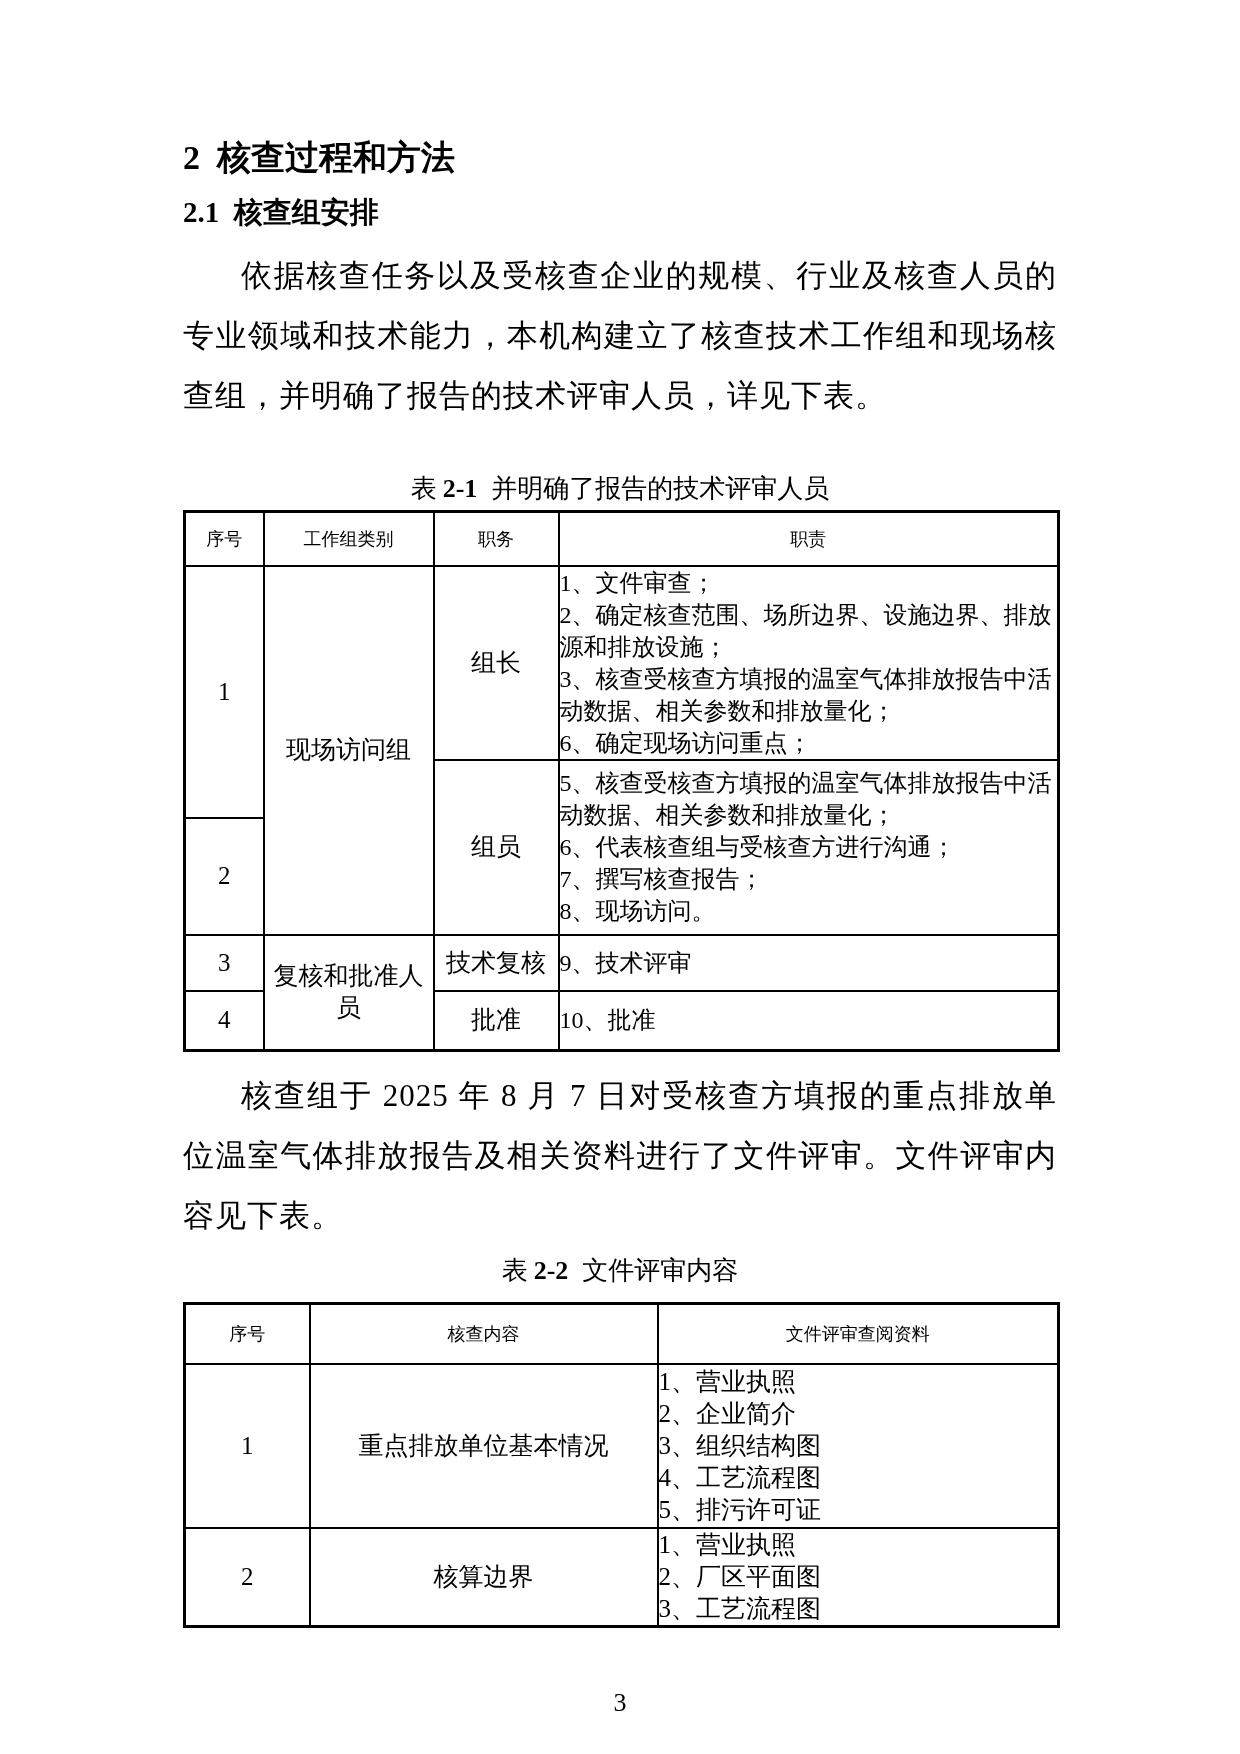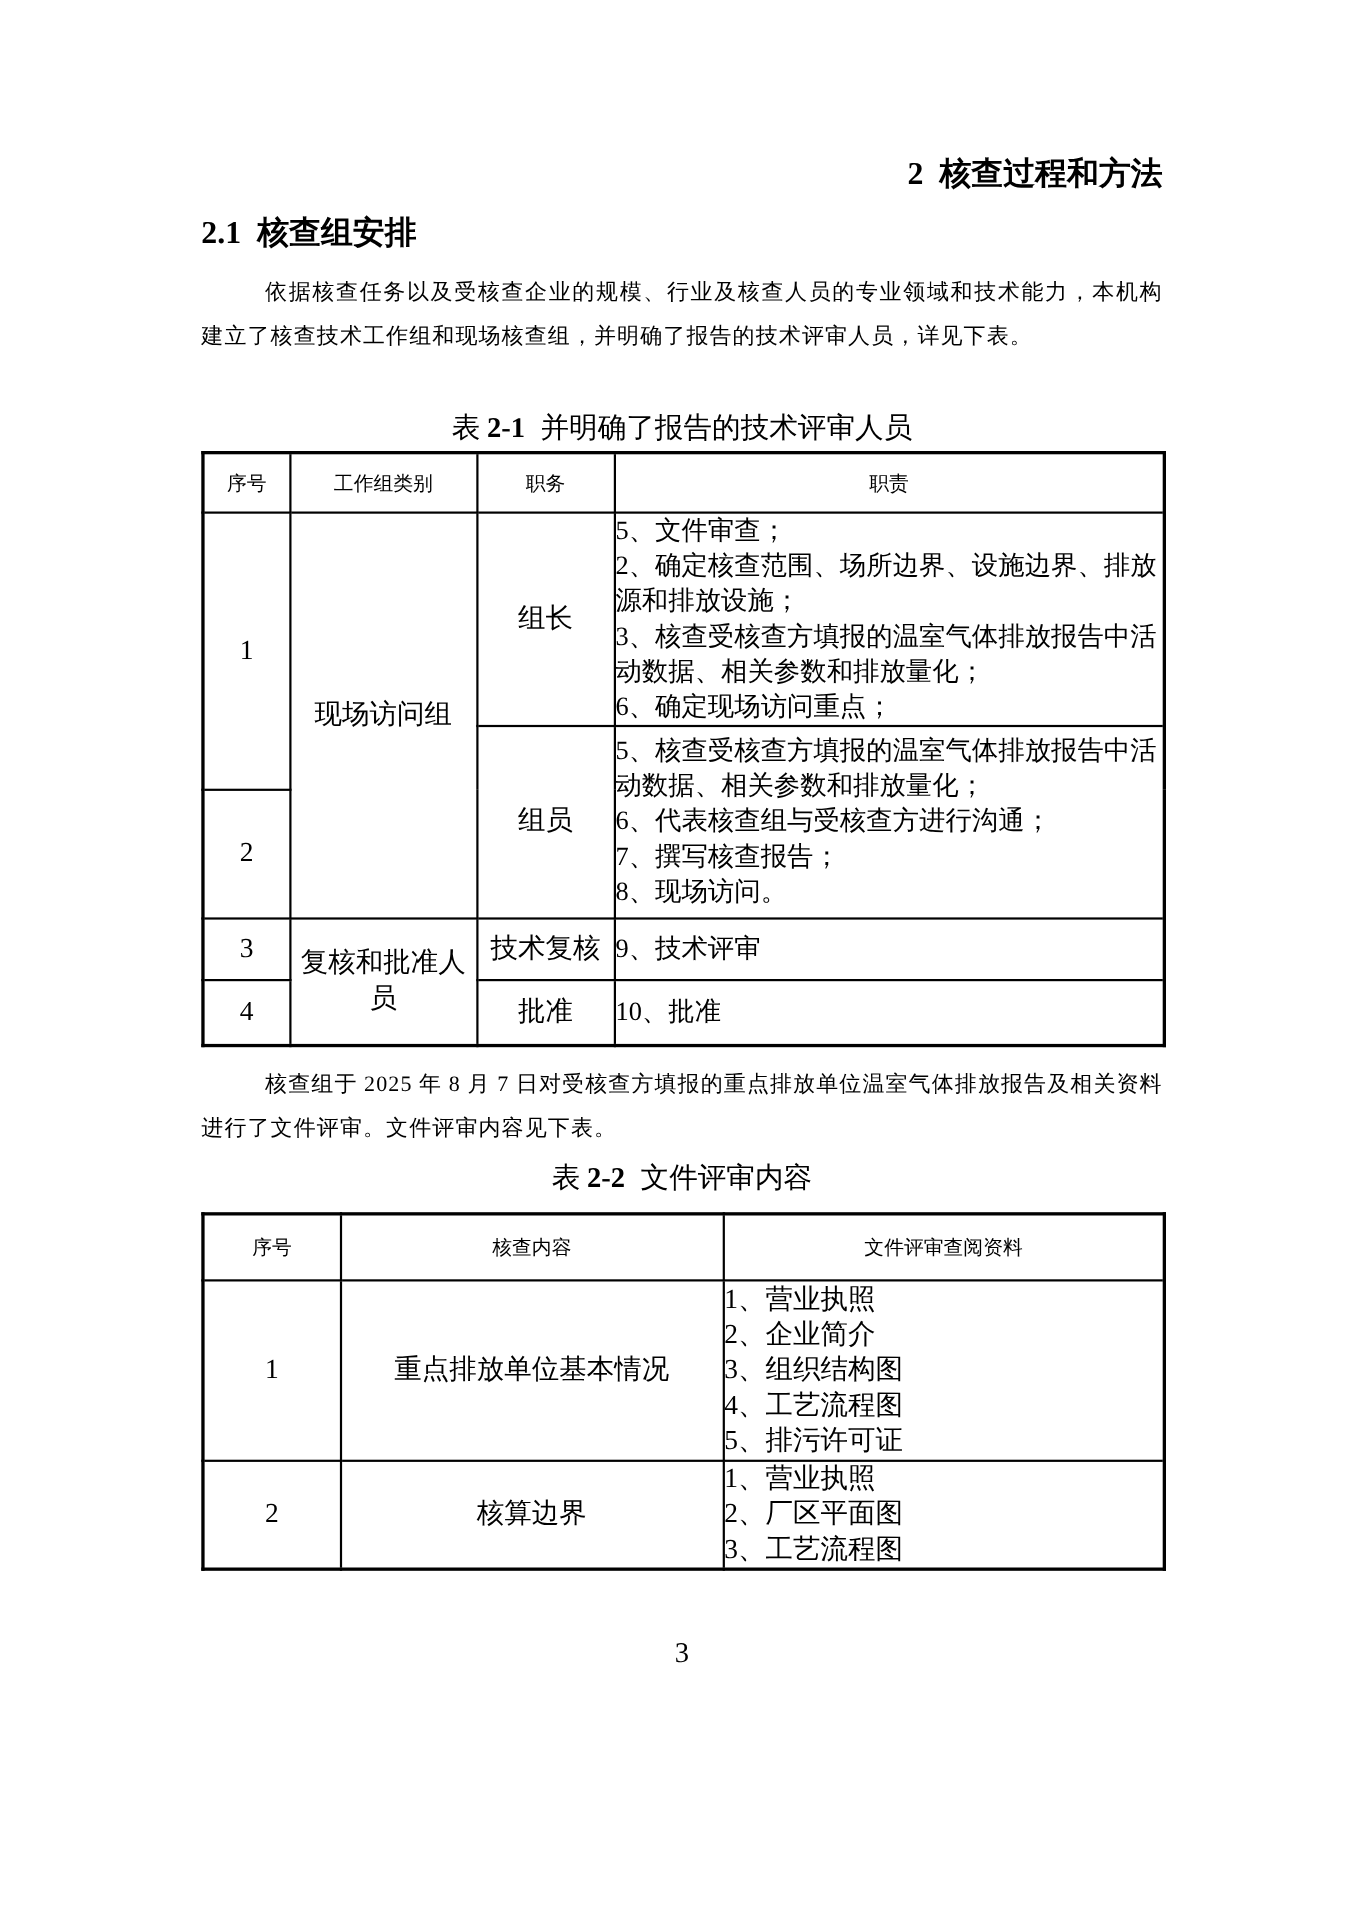--- a/index.html
+++ b/index.html
@@ -14,36 +14,36 @@
     font-family: "Liberation Serif", "DejaVu Serif", serif;
     position: relative;
     overflow: hidden;
   }
   .content {
     margin-left: 183px;
     width: 874px;
   }
   .doc-title {
     margin-top: 136px;
-    text-align: right;
-    font-size: 29px;
+    text-align: left;
+    font-size: 34px;
     font-weight: bold;
     line-height: 44px;
   }
   .section-heading {
     margin-top: 12px;
     font-size: 29px;
     font-weight: bold;
     line-height: 40px;
     text-align: left;
   }
   .body-paragraph {
     margin: 14px 0 0 0;
-    font-size: 20px;
-    line-height: 40px;
+    font-size: 31px;
+    line-height: 60px;
     letter-spacing: 1px;
     text-align: justify;
     text-align-last: left;
     text-indent: 58px;
   }
   .table-caption {
     text-align: center;
     font-size: 26px;
     line-height: 34px;
   }
@@ -130,21 +130,21 @@
       <th>序号</th>
       <th>工作组类别</th>
       <th>职务</th>
       <th>职责</th>
     </tr>
     <tr style="height:191px">
       <td class="cell-center" rowspan="2">1</td>
       <td class="cell-center" rowspan="3">现场访问组</td>
       <td class="cell-center">组长</td>
       <td class="cell-list">
-        <div>5、文件审查；</div>
+        <div>1、文件审查；</div>
         <div>2、确定核查范围、场所边界、设施边界、排放源和排放设施；</div>
         <div>3、核查受核查方填报的温室气体排放报告中活动数据、相关参数和排放量化；</div>
         <div>6、确定现场访问重点；</div>
       </td>
     </tr>
     <tr style="height:58px">
       <td class="cell-center" rowspan="2">组员</td>
       <td class="cell-list" rowspan="2">
         <div>5、核查受核查方填报的温室气体排放报告中活动数据、相关参数和排放量化；</div>
         <div>6、代表核查组与受核查方进行沟通；</div>

